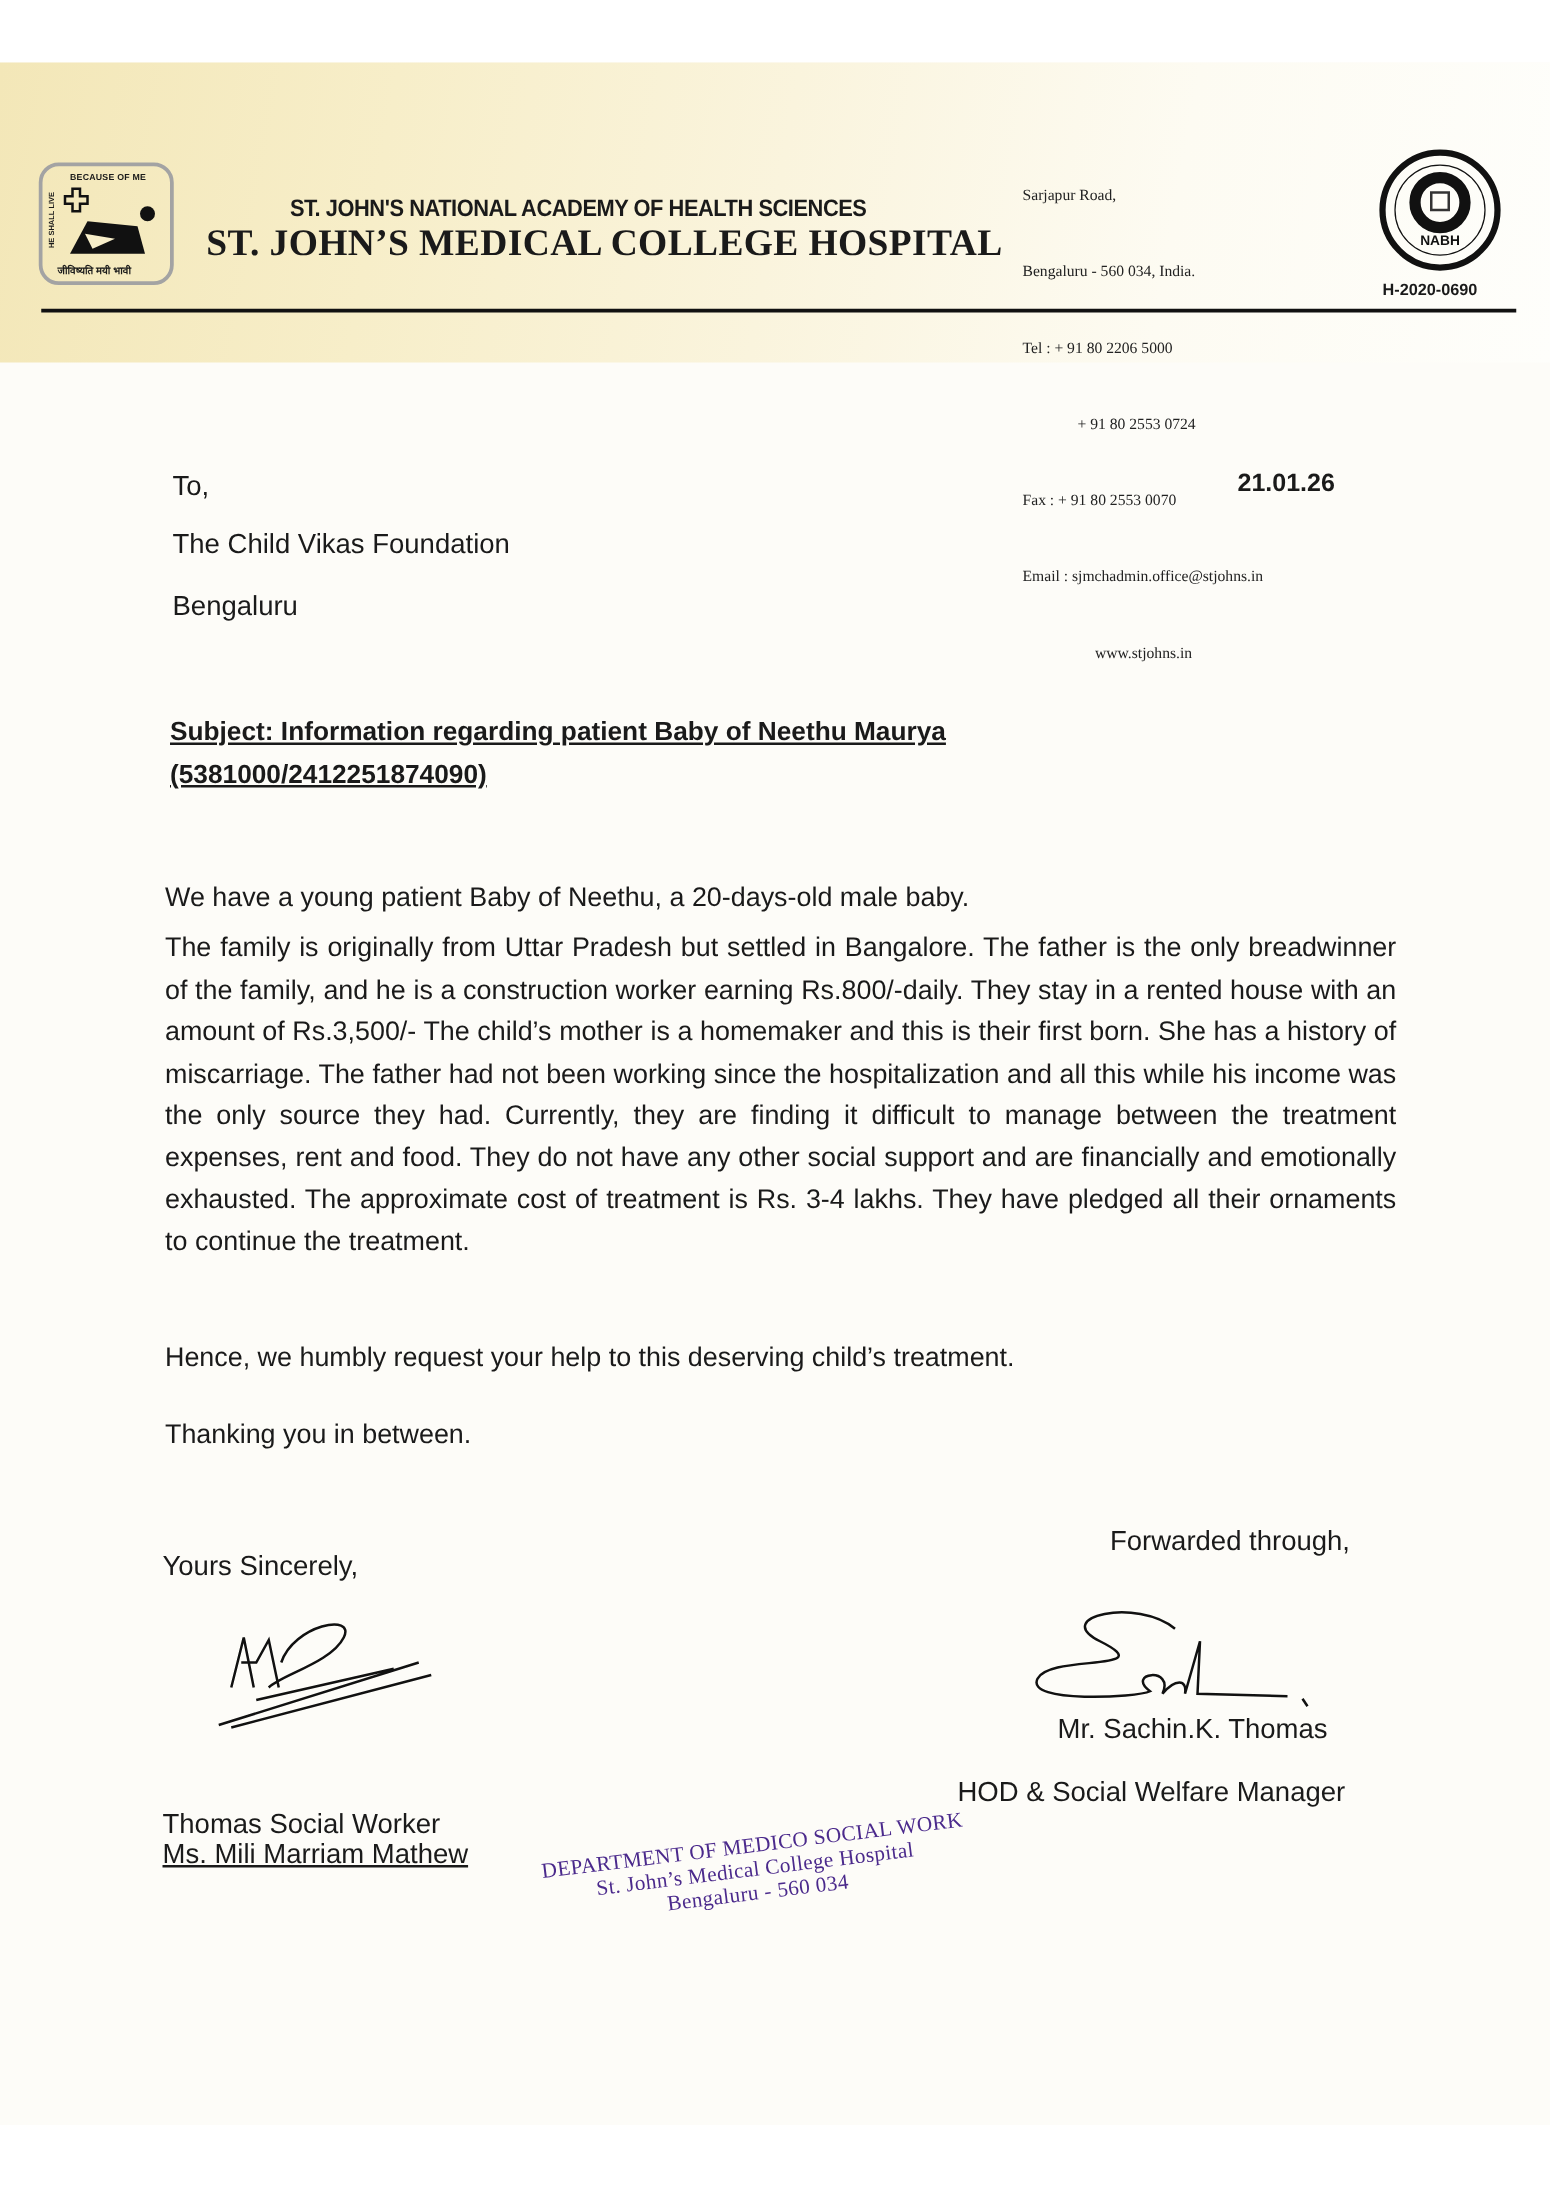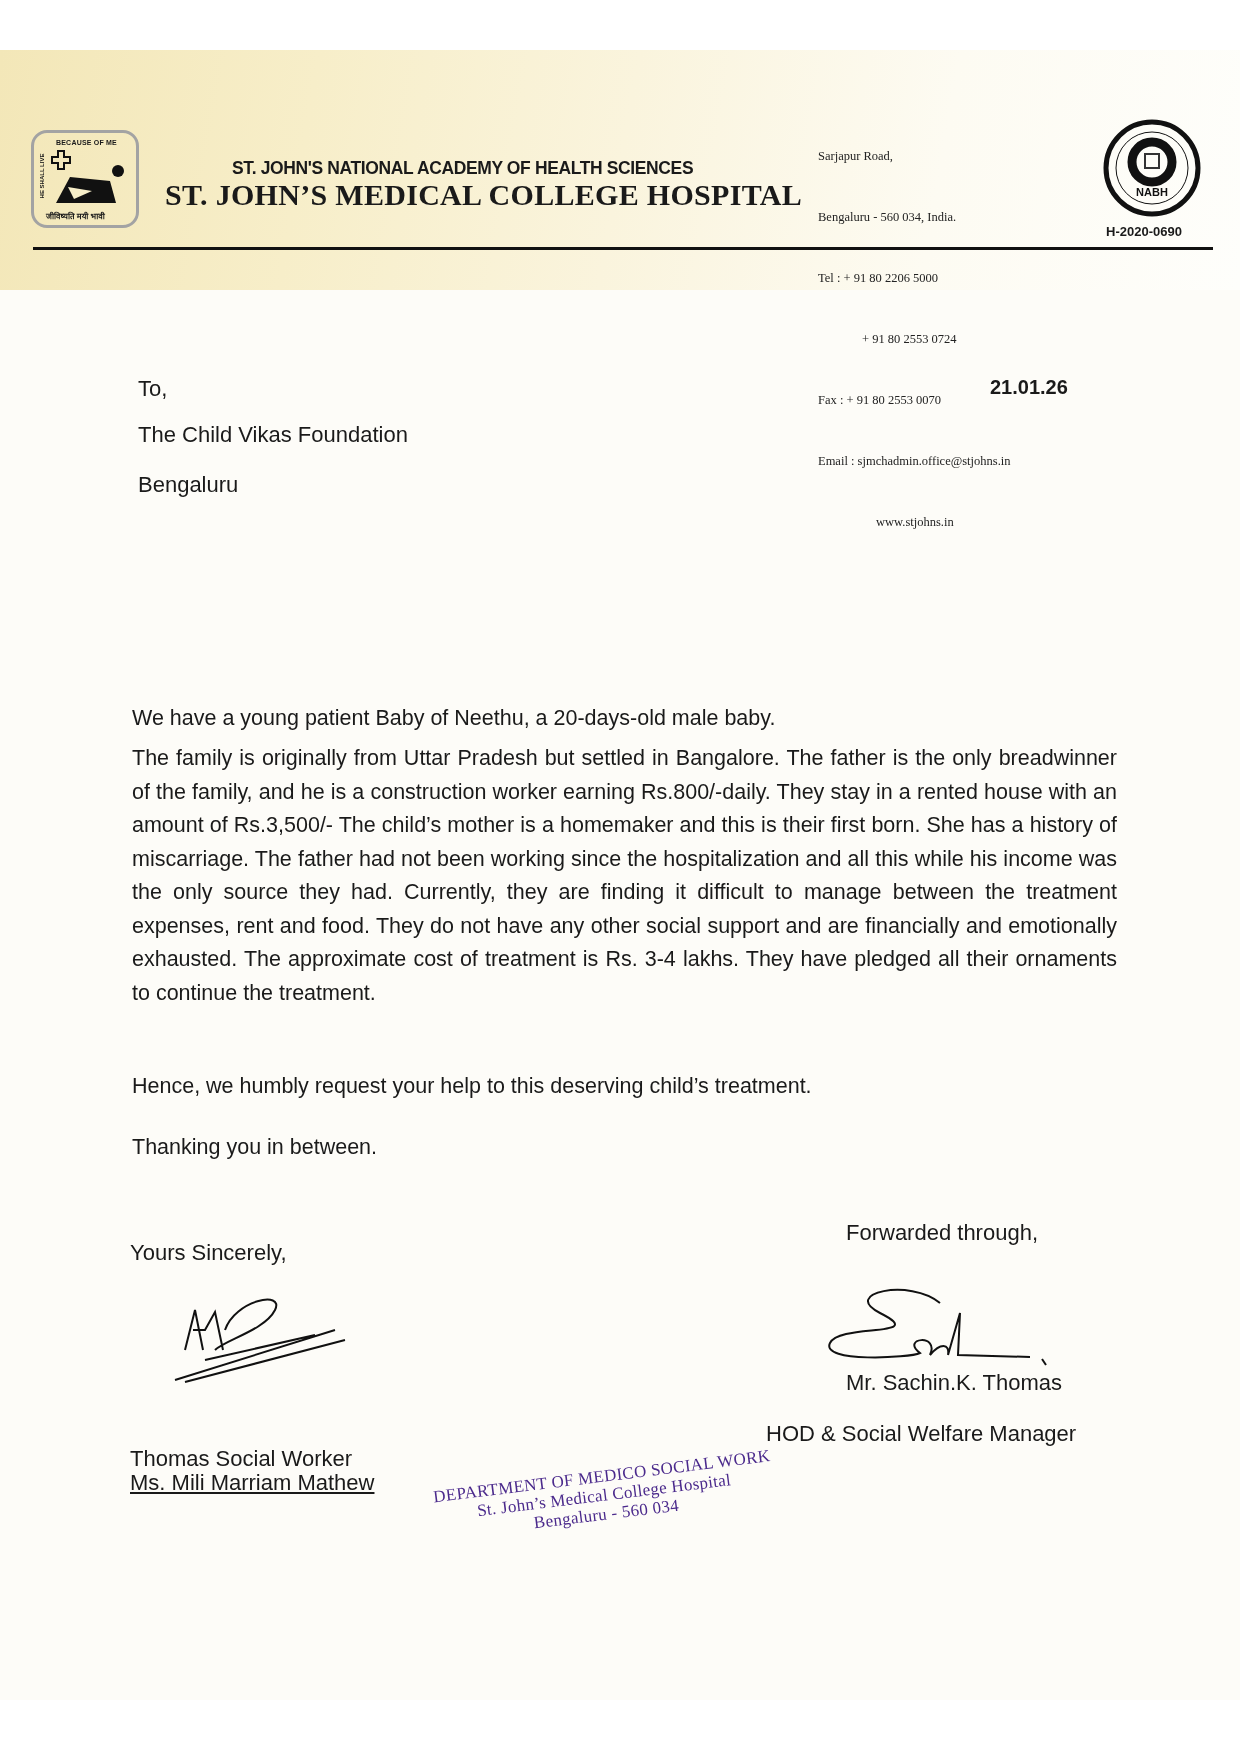--- a/index.html
+++ b/index.html
@@ -50,21 +50,21 @@
 
   .subject { left: 136px; top: 569px; font-size: 21px; font-weight: bold; text-decoration: underline; line-height: 34px; }
 
   .para { left: 132px; width: 985px; font-size: 21.5px; line-height: 33.5px; text-align: justify; }
   .p1 { top: 702px; }
   .p2 { top: 742px; }
   .p3 { top: 1070px; }
   .p4 { top: 1131px; }
 
   .yours { left: 130px; top: 1240px; }
-  .forwarded { left: 846px; top: 1220px; text-align: center; }
+  .forwarded { left: 888px; top: 1220px; text-align: center; }
   .sig-left { left: 165px; top: 1290px; }
   .sig-right { left: 810px; top: 1283px; }
   .name-left { left: 130px; top: 1470px; text-decoration: underline; }
   .title-left { left: 130px; top: 1446px; }
   .name-right { left: 846px; top: 1370px; }
   .title-right { left: 766px; top: 1421px; }
 
   .stamp {
     left: 412px; top: 1490px; width: 380px; text-align: center;
     font-family: "Liberation Serif", serif; color: #4b2a8c; font-size: 17px; line-height: 19px;
@@ -112,20 +112,22 @@
 <div class="abs nabh-code">H-2020-0690</div>
 
 <div class="abs rule"></div>
 
 <div class="abs body-text to">To,</div>
 <div class="abs date">21.01.26</div>
 <div class="abs body-text recipient">The Child Vikas Foundation</div>
 <div class="abs body-text city">Bengaluru</div>
 
 <div class="abs subject">
+  <div>Subject: Information regarding patient Baby of Neethu Maurya</div>
+  <div>(5381000/2412251874090)</div>
 </div>
 
 <div class="abs para p1">We have a young patient Baby of Neethu, a 20-days-old male baby.</div>
 <div class="abs para p2">The family is originally from Uttar Pradesh but settled in Bangalore. The father is the only breadwinner of the family, and he is a construction worker earning Rs.800/-daily. They stay in a rented house with an amount of Rs.3,500/- The child’s mother is a homemaker and this is their first born. She has a history of miscarriage. The father had not been working since the hospitalization and all this while his income was the only source they had. Currently, they are finding it difficult to manage between the treatment expenses, rent and food. They do not have any other social support and are financially and emotionally exhausted. The approximate cost of treatment is Rs. 3-4 lakhs. They have pledged all their ornaments to continue the treatment.</div>
 <div class="abs para p3">Hence, we humbly request your help to this deserving child’s treatment.</div>
 <div class="abs para p4">Thanking you in between.</div>
 
 <div class="abs body-text yours">Yours Sincerely,</div>
 <div class="abs body-text forwarded">Forwarded through,</div>
 

